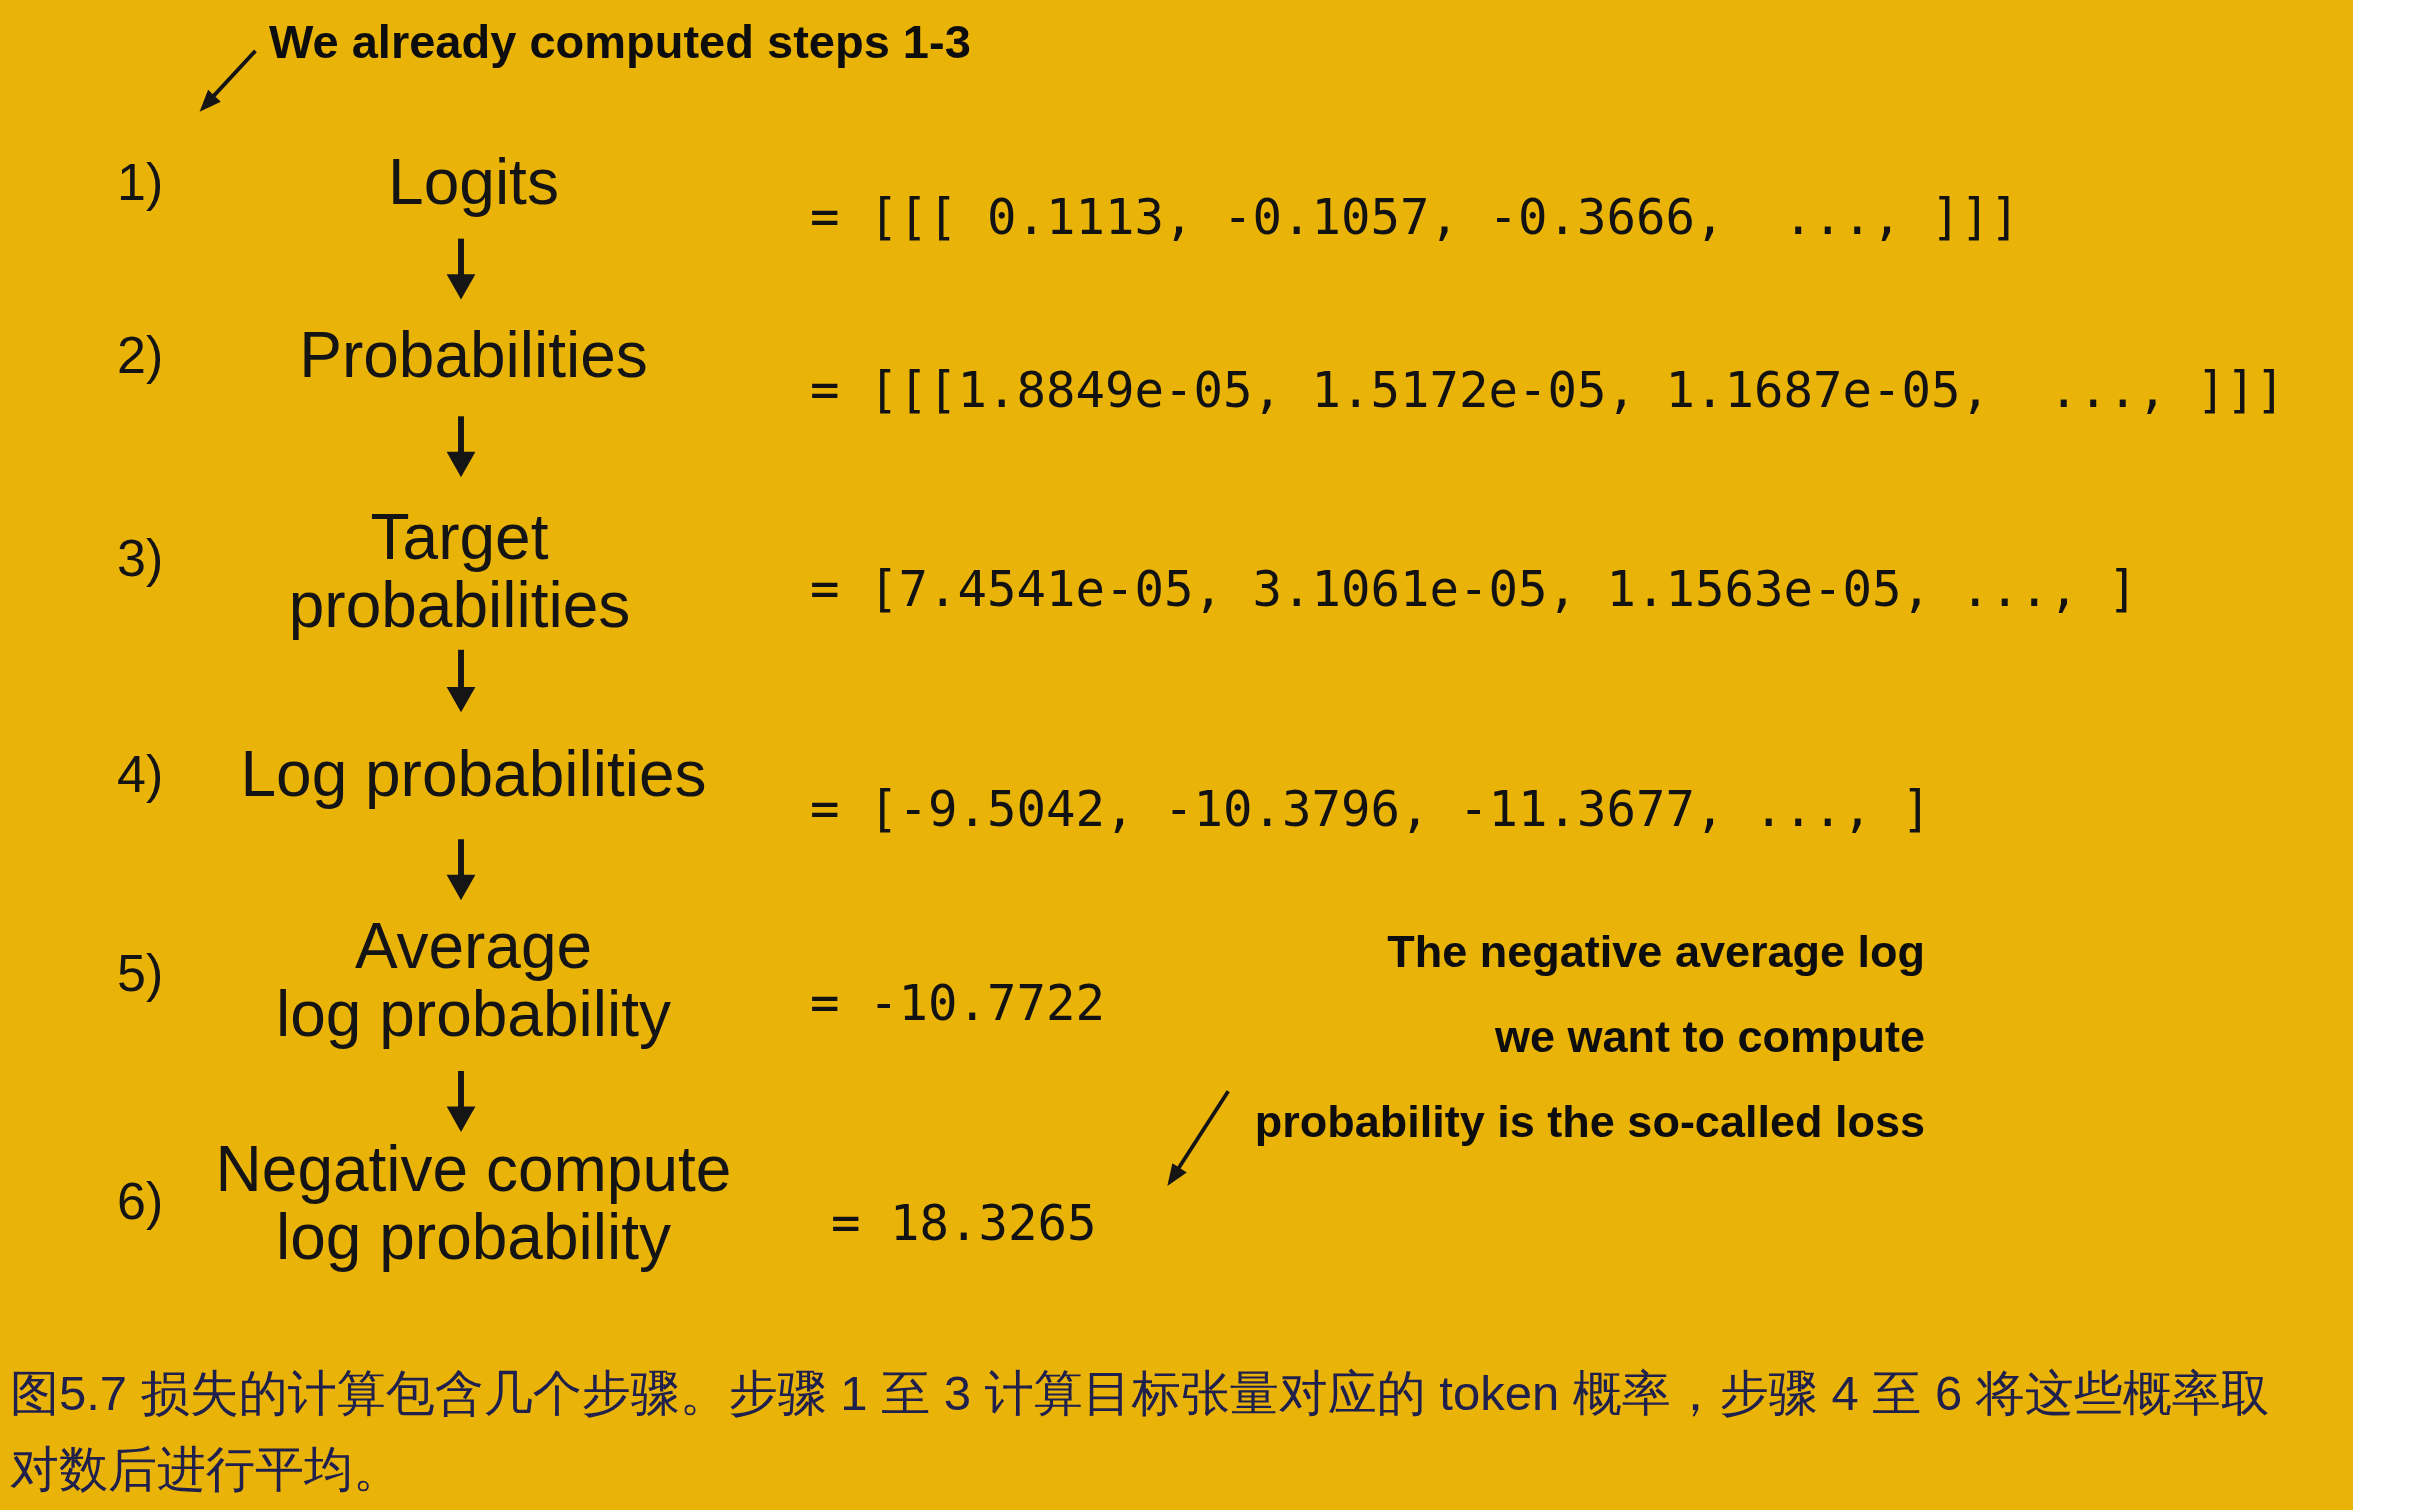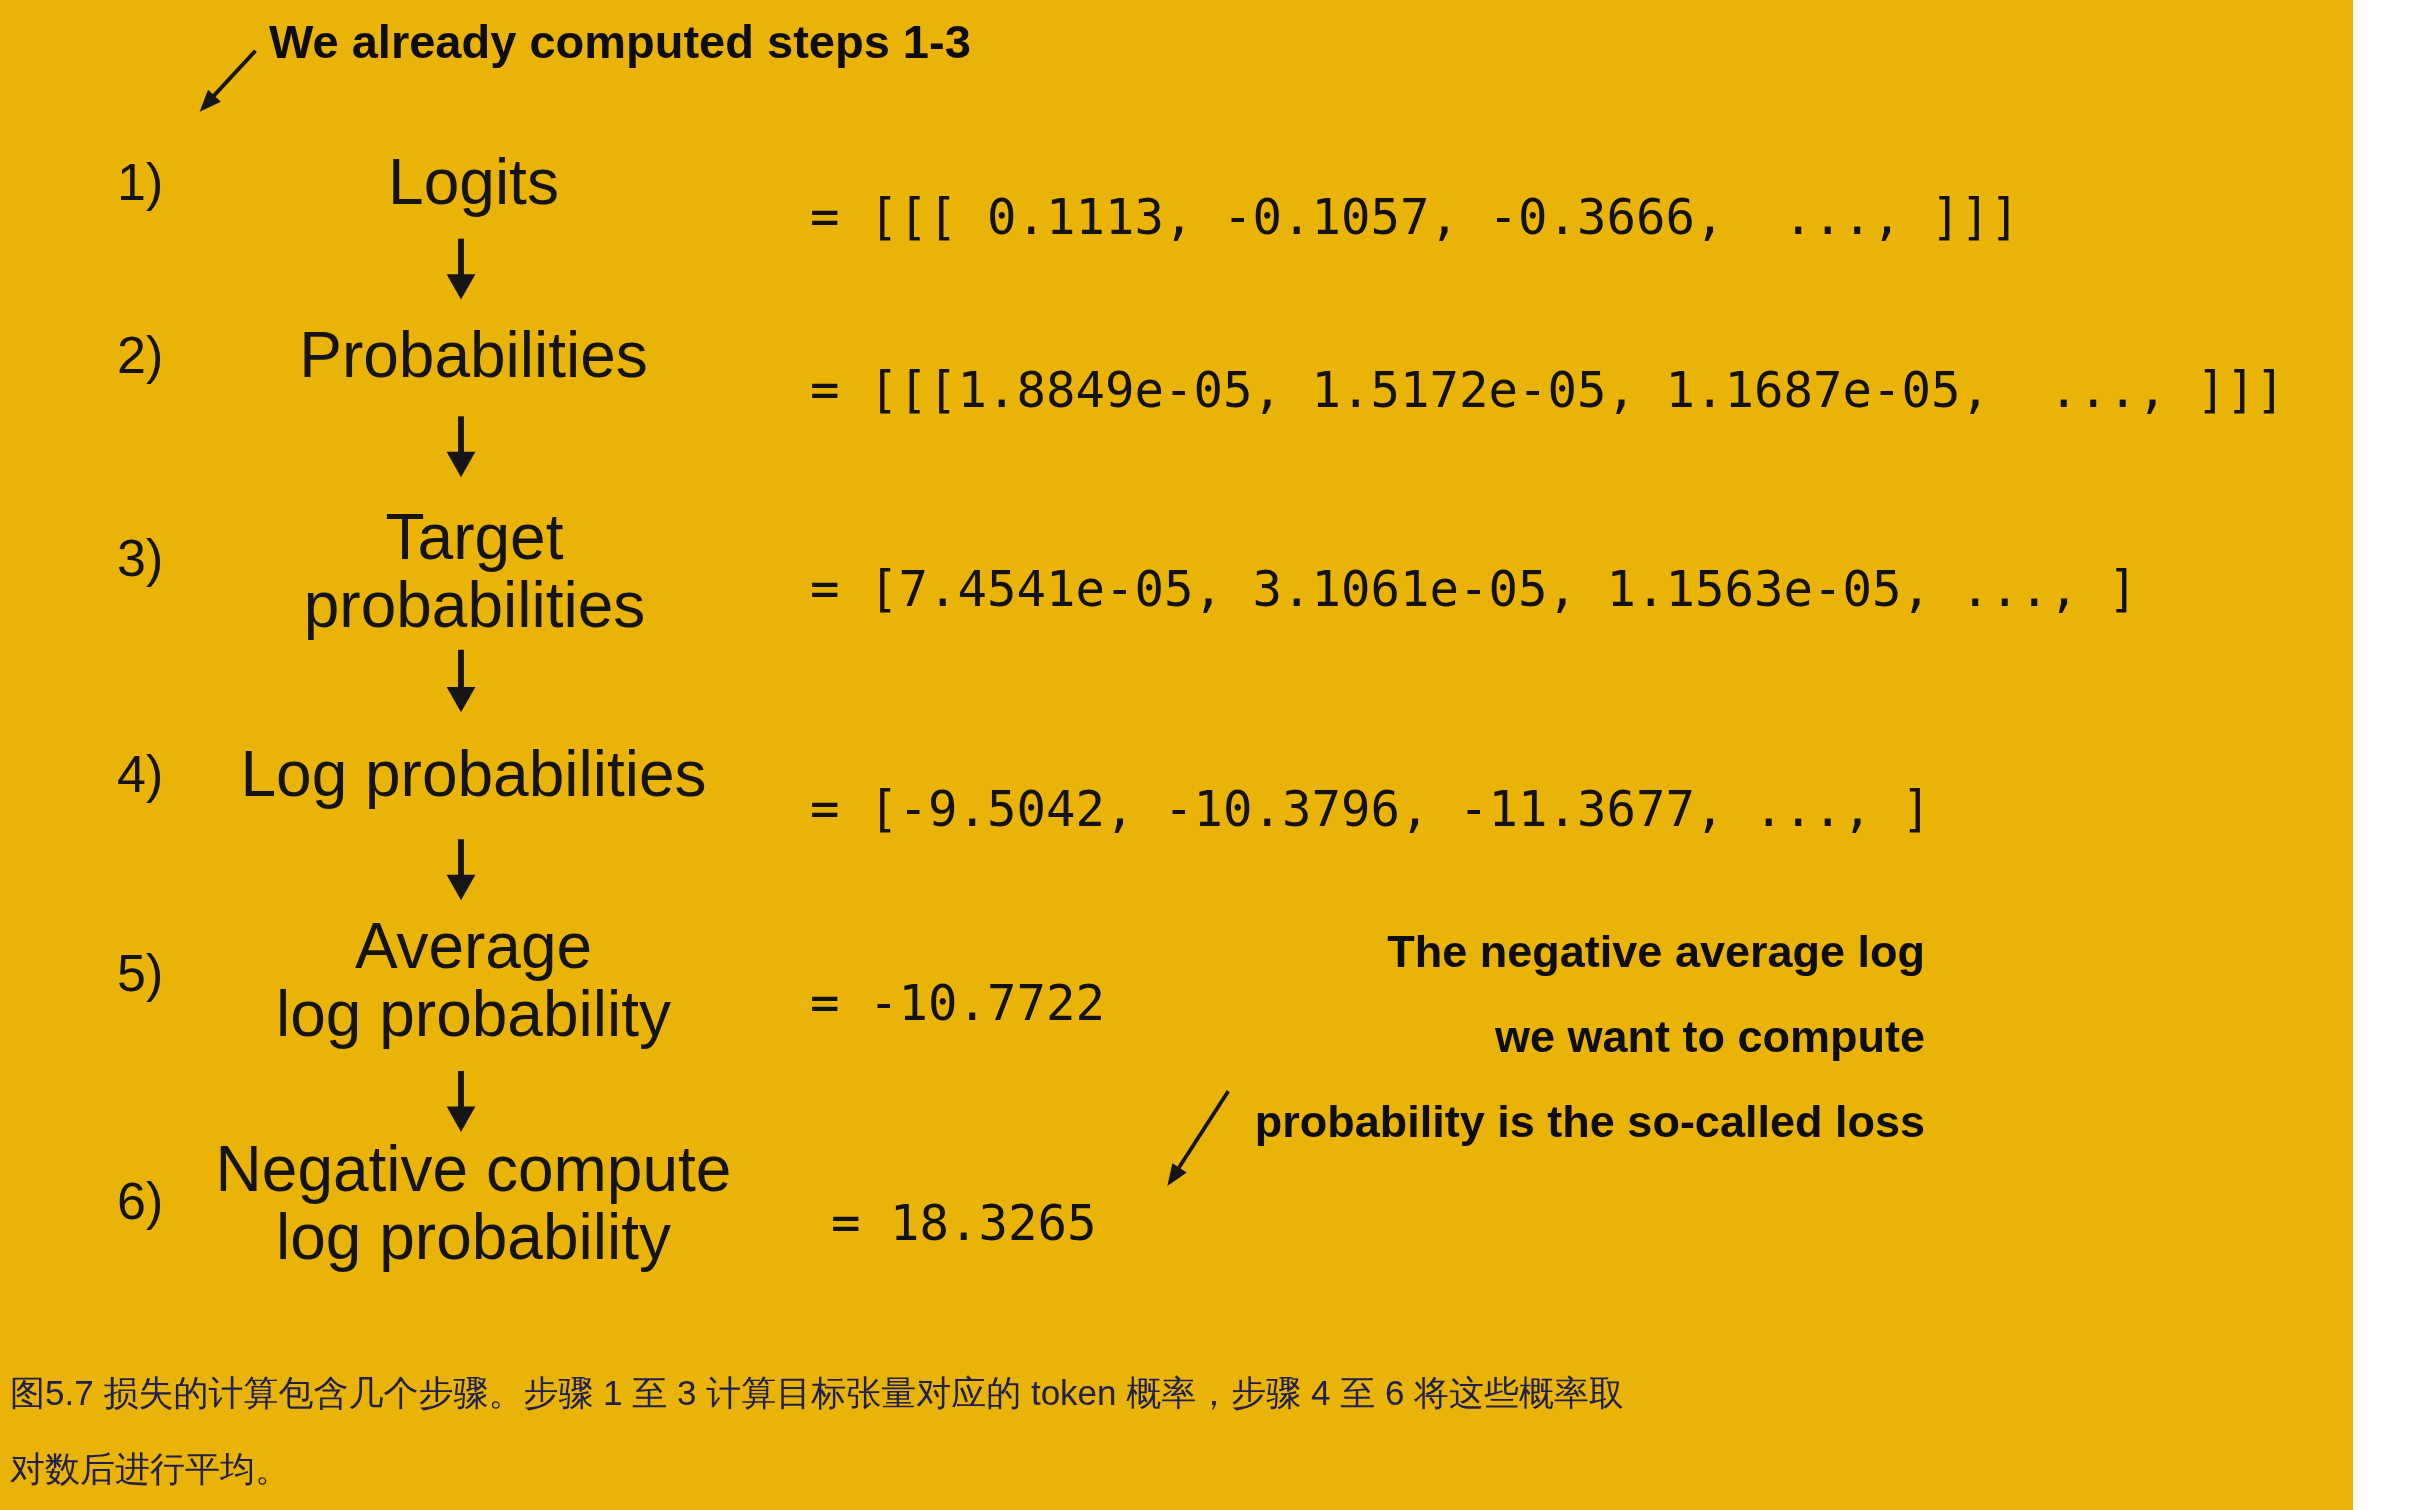--- a/index.html
+++ b/index.html
@@ -52,21 +52,21 @@
   .loss-annotation {
     width: 694px;
     text-align: right;
     font-size: 45px;
     font-weight: 700;
     line-height: 85px;
     color: #0d0d0d;
   }
 
   .caption {
-    font-size: 35px;
+    font-size: 49px;
     line-height: 76px;
     color: #20204d;
     white-space: nowrap;
   }
 
   .arrows-layer {
     position: absolute;
     left: 0; top: 0;
     width: 2426px;
     height: 1511px;
@@ -118,21 +118,21 @@
 
   <div class="abs step-num" style="left:117px; top:149px">1)</div>
   <div class="abs step-label" style="left:203px; top:149px">Logits</div>
   <div class="abs step-value" style="left:810px; top:149px">= [[[ 0.1113, -0.1057, -0.3666,  ..., ]]]</div>
 
   <div class="abs step-num" style="left:117px; top:322px">2)</div>
   <div class="abs step-label" style="left:203px; top:322px">Probabilities</div>
   <div class="abs step-value" style="left:810px; top:322px">= [[[1.8849e-05, 1.5172e-05, 1.1687e-05,  ..., ]]]</div>
 
   <div class="abs step-num" style="left:117px; top:525px">3)</div>
-  <div class="abs step-label two-line" style="left:204px; top:503px">
+  <div class="abs step-label two-line" style="left:189px; top:503px">
     <div>Target</div>
     <div>probabilities</div>
   </div>
   <div class="abs step-value" style="left:810px; top:521px">= [7.4541e-05, 3.1061e-05, 1.1563e-05, ..., ]</div>
 
   <div class="abs step-num" style="left:117px; top:741px">4)</div>
   <div class="abs step-label" style="left:203px; top:741px">Log probabilities</div>
   <div class="abs step-value" style="left:810px; top:741px">= [-9.5042, -10.3796, -11.3677, ..., ]</div>
 
   <div class="abs step-num" style="left:117px; top:940px">5)</div>

